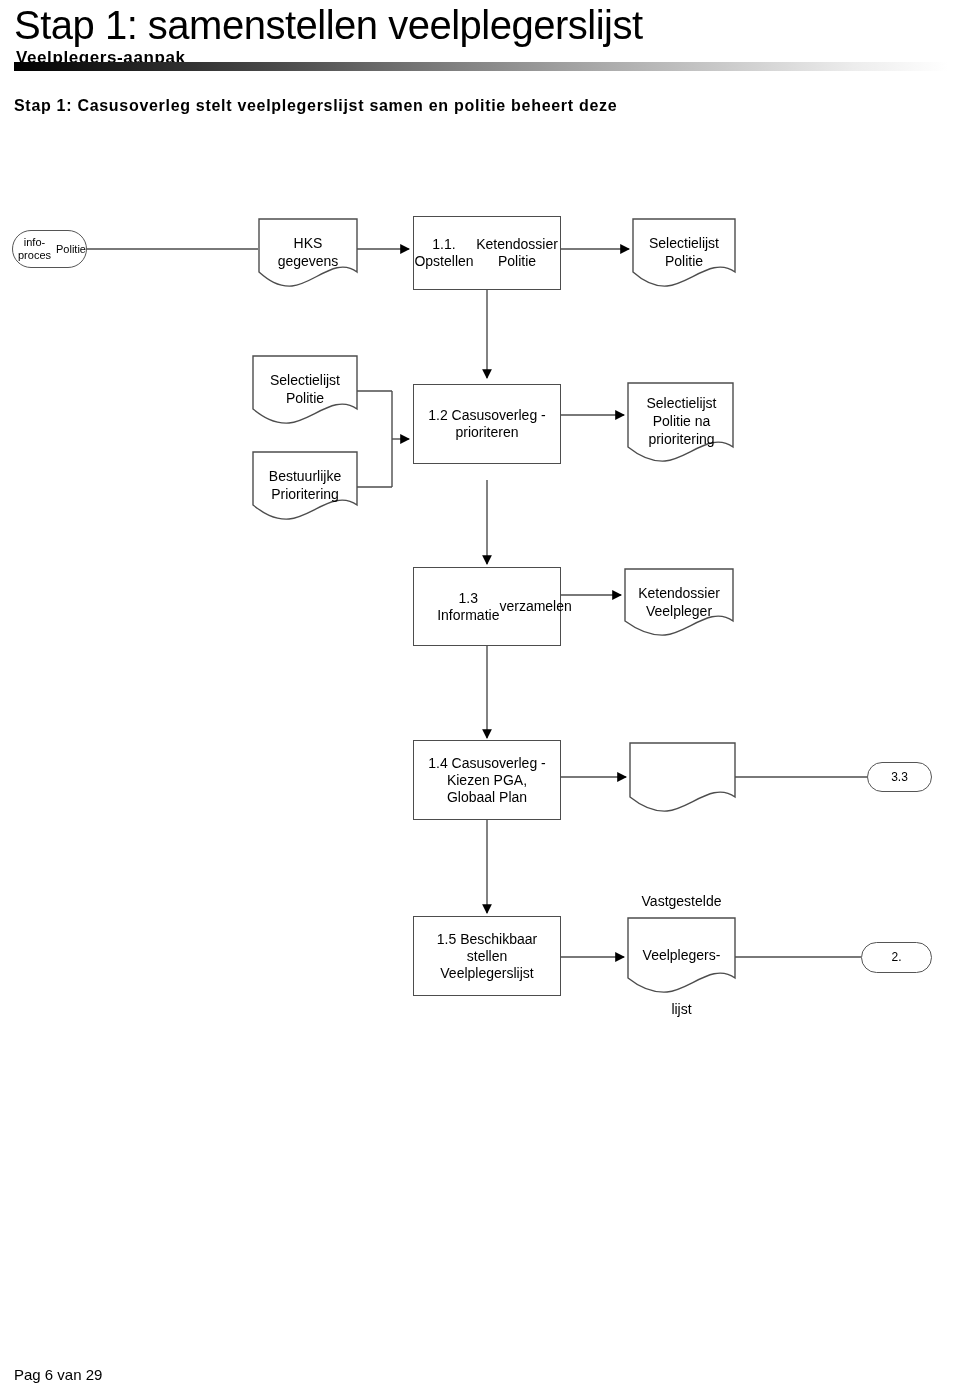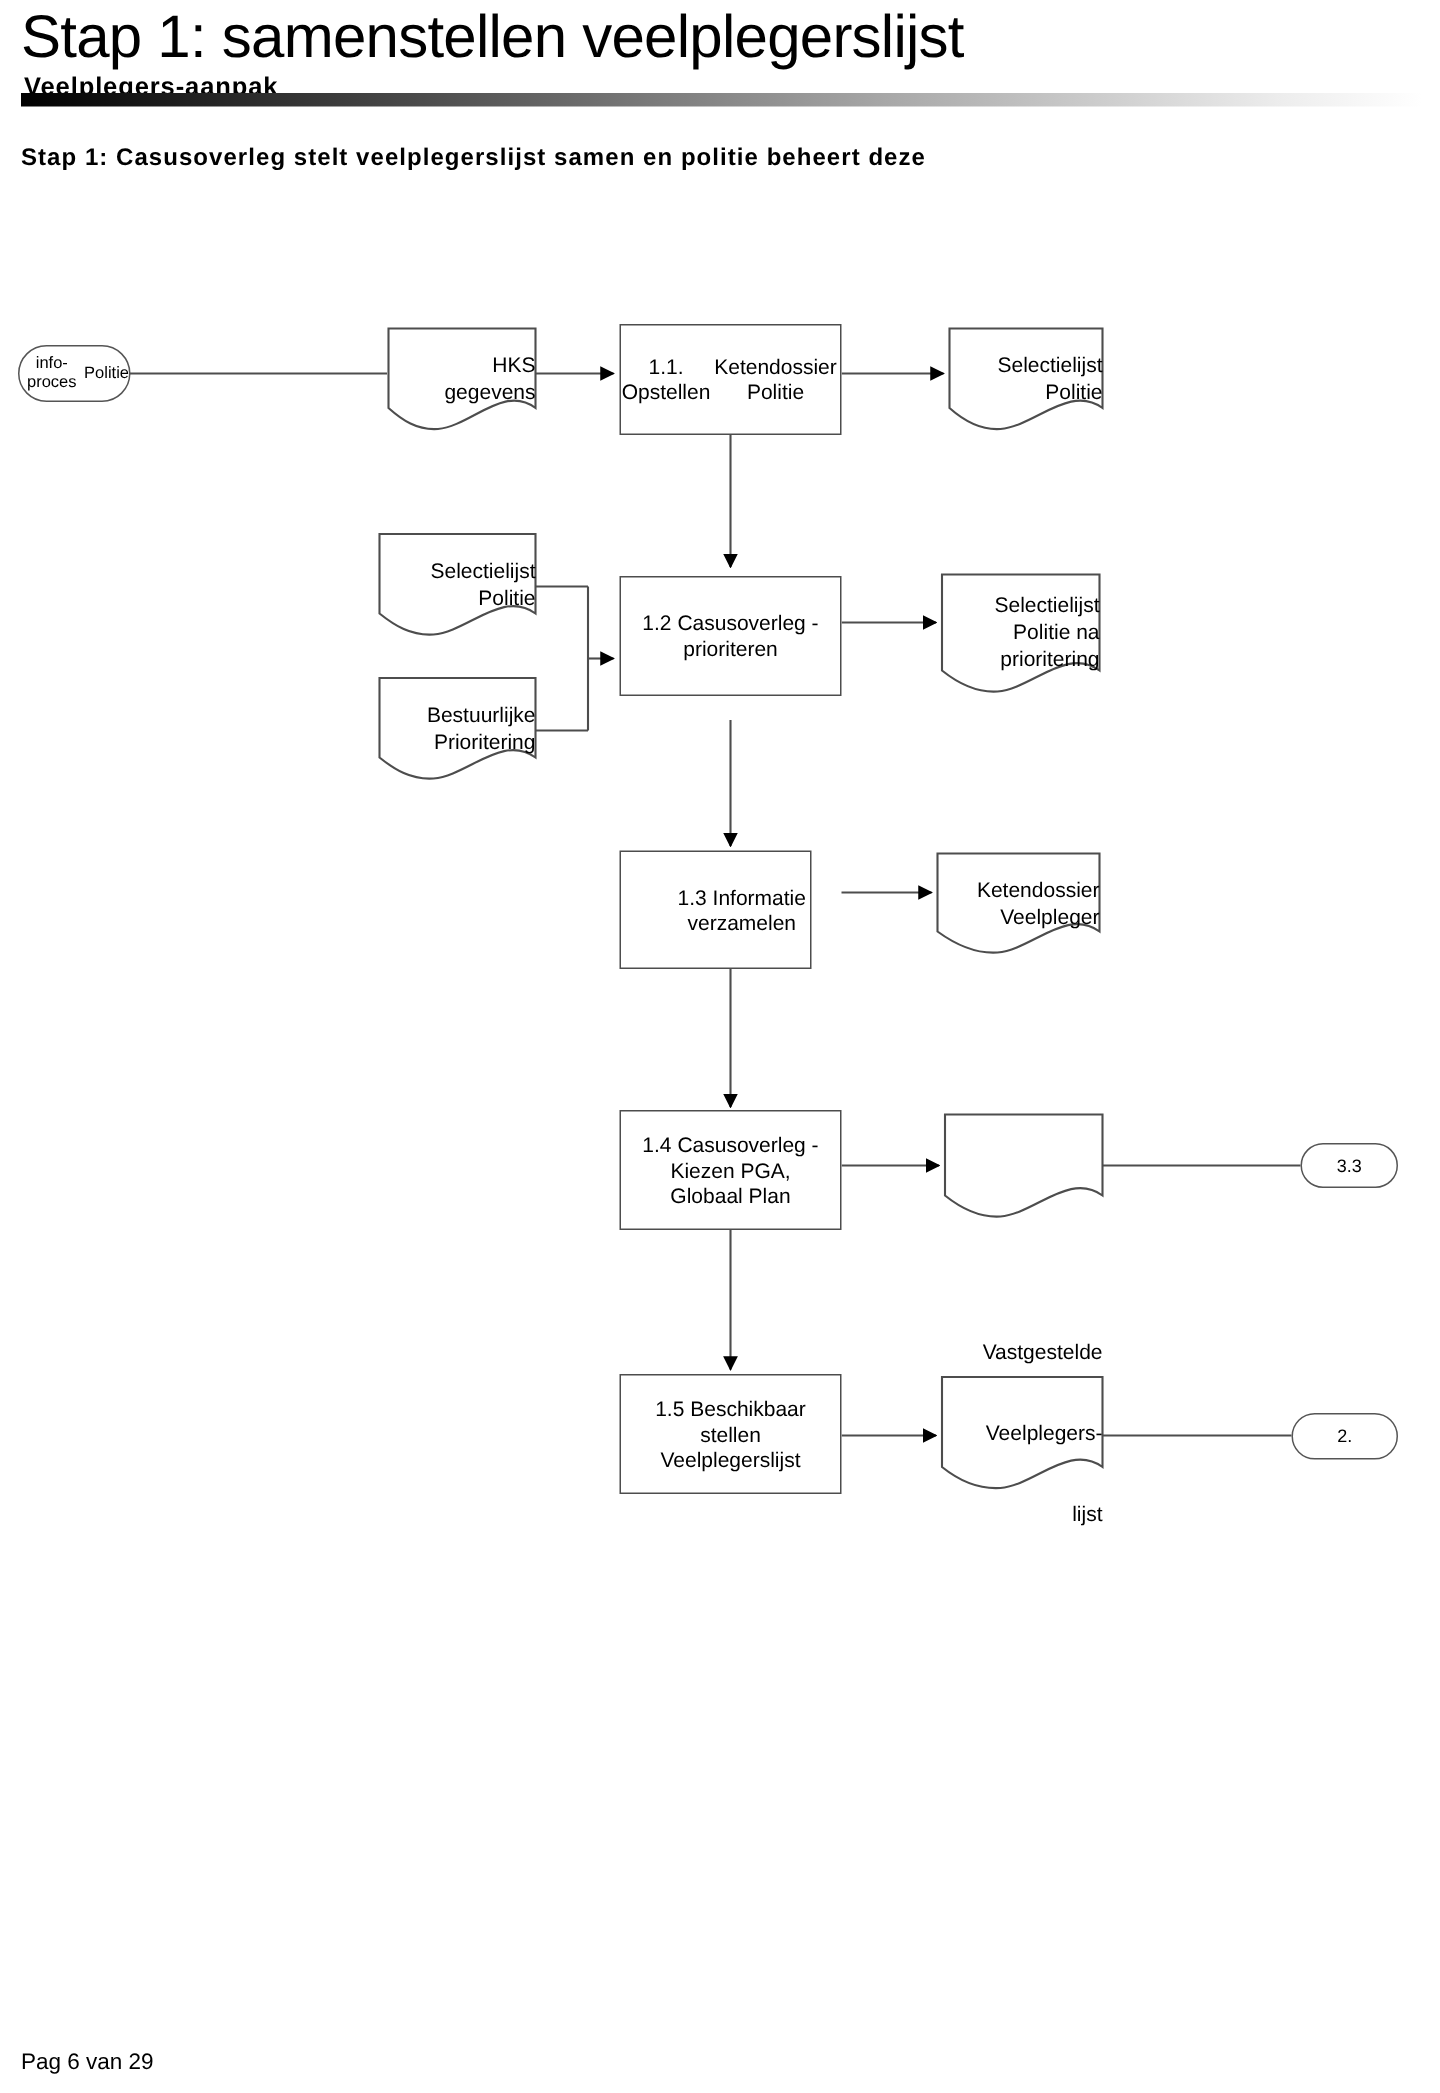--- a/index.html
+++ b/index.html
@@ -83,21 +83,21 @@
     color: #000;
   }
   .proc {
     border: 1px solid #4d4d4d;
     background: #ffffff;
   }
   .doc-label {
     position: absolute;
     box-sizing: border-box;
     display: flex;
-    align-items: flex-end;
+    align-items: center;
     justify-content: center;
     text-align: center;
     font-size: 14px;
     line-height: 18px;
     padding-top: 6px;
     color: #000;
   }
   .oval {
     position: absolute;
     box-sizing: border-box;
@@ -237,21 +237,21 @@
   <div class="node proc" style="left:413px; top:216px; width:148px; height:74px; flex-direction:row;">
     <span>1.1. Opstellen</span>
     <span>Ketendossier Politie</span>
   </div>
 
   <div class="node proc" style="left:413px; top:384px; width:148px; height:80px; flex-direction:column;">
     <span>1.2 Casusoverleg -</span>
     <span>prioriteren</span>
   </div>
 
-  <div class="node proc" style="left:413px; top:567px; width:128px; height:79px; flex-direction:column;padding-left:35px;">
+  <div class="node proc" style="left:413px; top:567px; width:148px; height:79px; flex-direction:row;padding-left:35px;">
     <span>1.3 Informatie</span>
     <span>verzamelen</span>
   </div>
 
   <div class="node proc" style="left:413px; top:740px; width:148px; height:80px; flex-direction:column;">
     <span>1.4 Casusoverleg -</span>
     <span>Kiezen PGA,</span>
     <span>Globaal Plan</span>
   </div>
 

